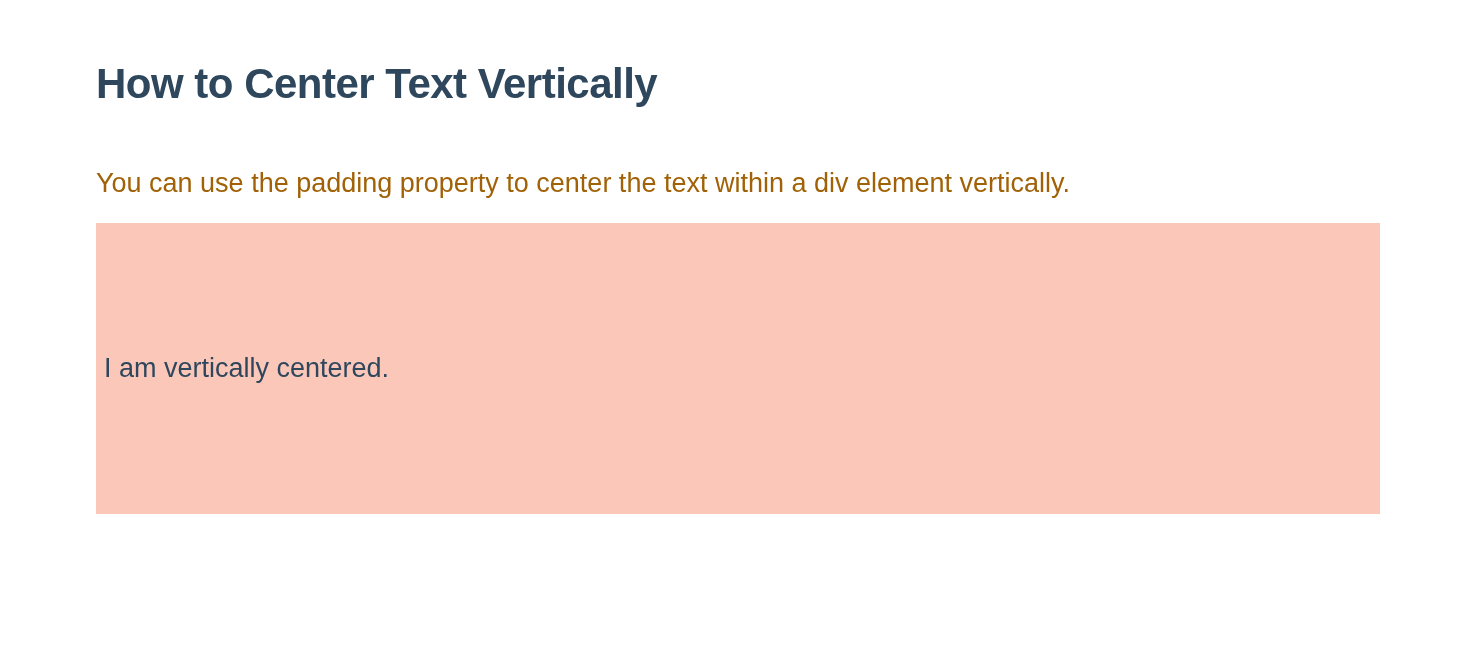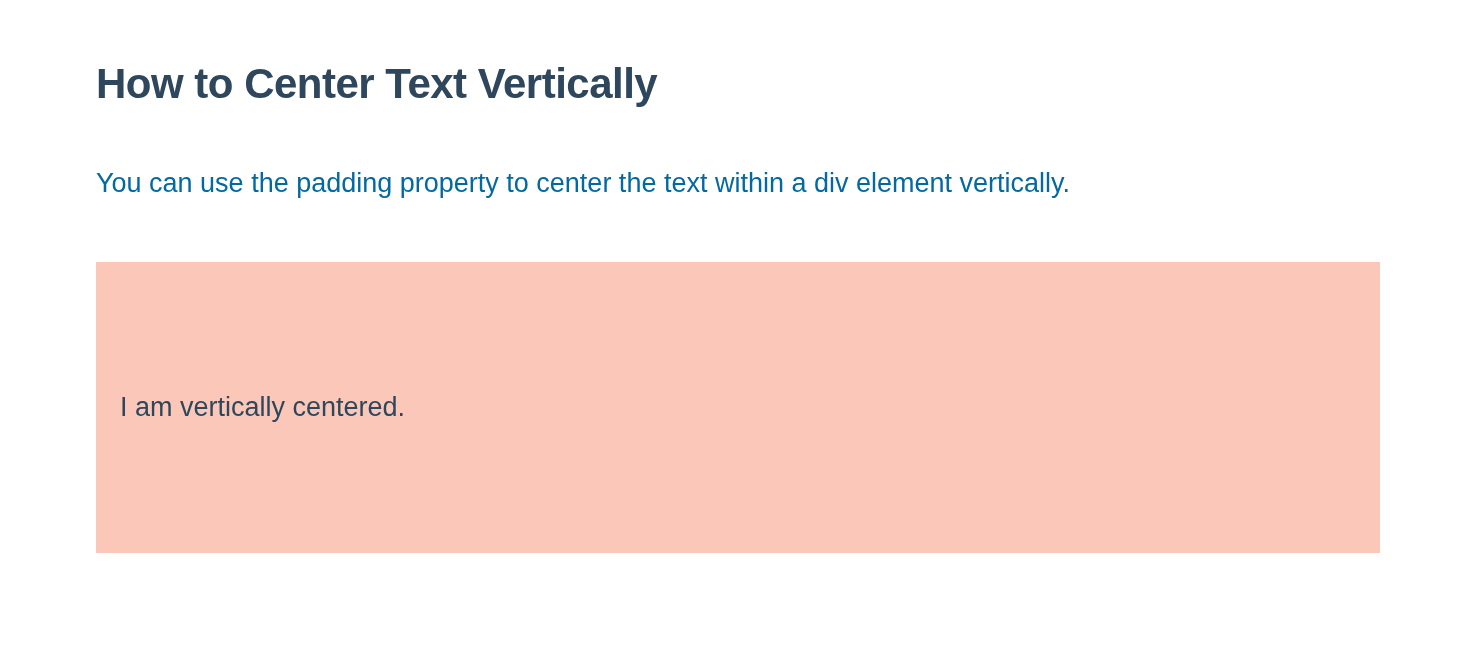--- a/index.html
+++ b/index.html
@@ -18,28 +18,28 @@
     .heading {
       font-size: 42px;
       font-weight: 700;
       color: #2e475d;
       margin-bottom: 56px;
       letter-spacing: -0.5px;
     }
     .description {
       font-size: 27px;
       font-weight: 400;
-      color: #0369a1;
+      color: #a16207;
       line-height: 1.45;
-      margin-bottom: 59px;
+      margin-bottom: 20px;
       max-width: 1260px;
     }
     .demo-box {
       background-color: #fbc7b9;
-      padding: 130px 24px;
+      padding: 130px 8px;
       width: 100%;
     }
     .demo-text {
       font-size: 27px;
       font-weight: 400;
       color: #2e475d;
     }
   </style>
 </head>
 <body>

